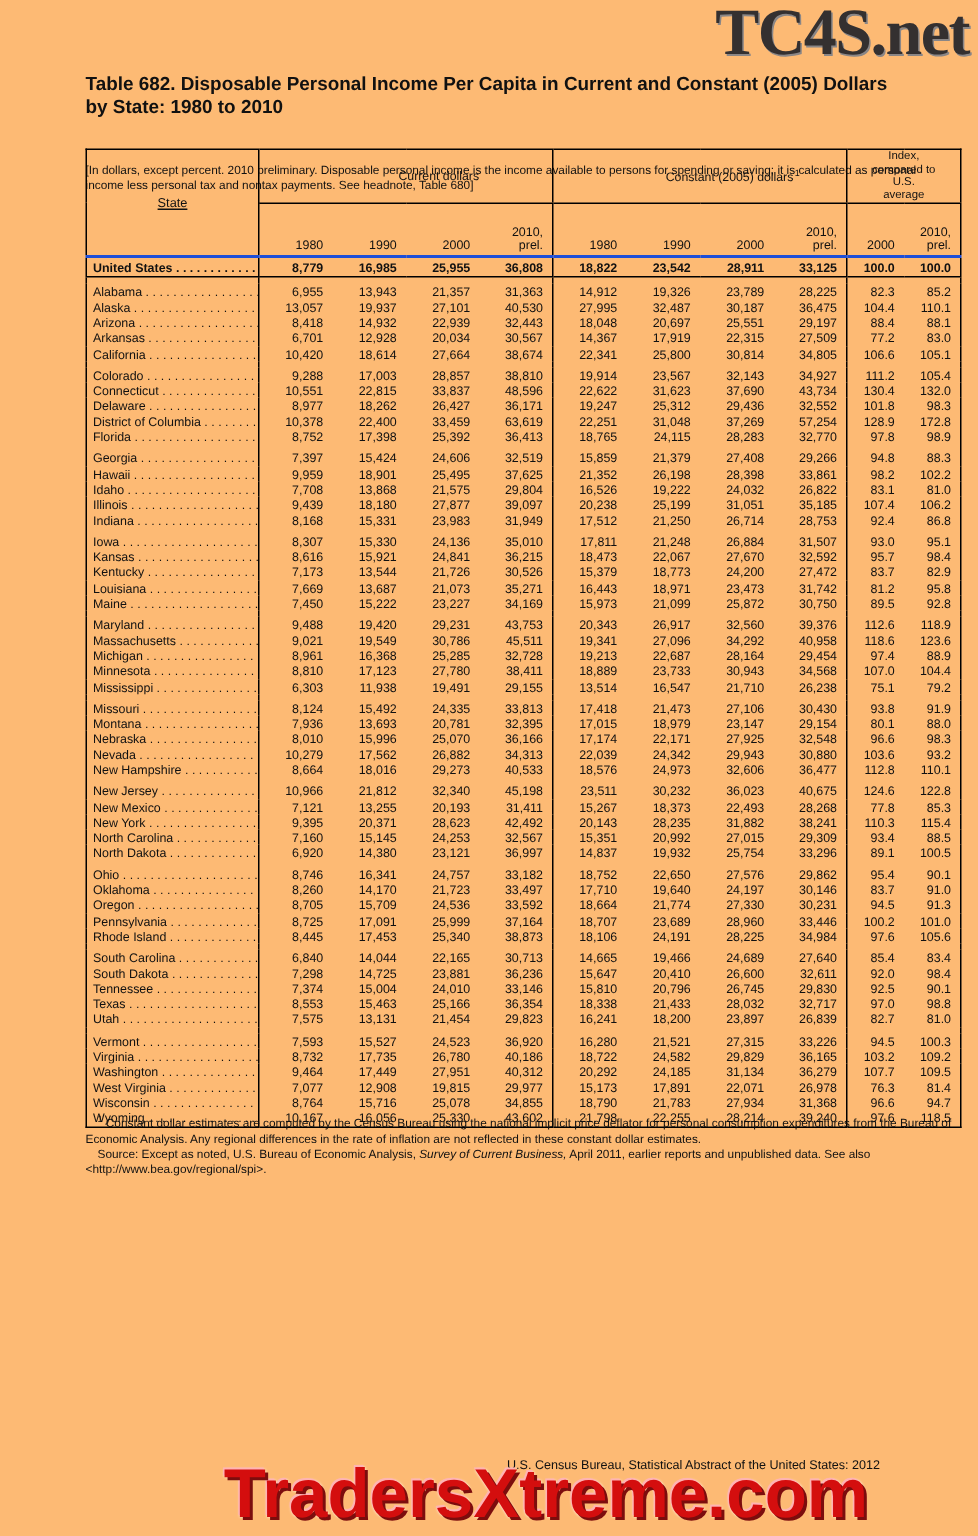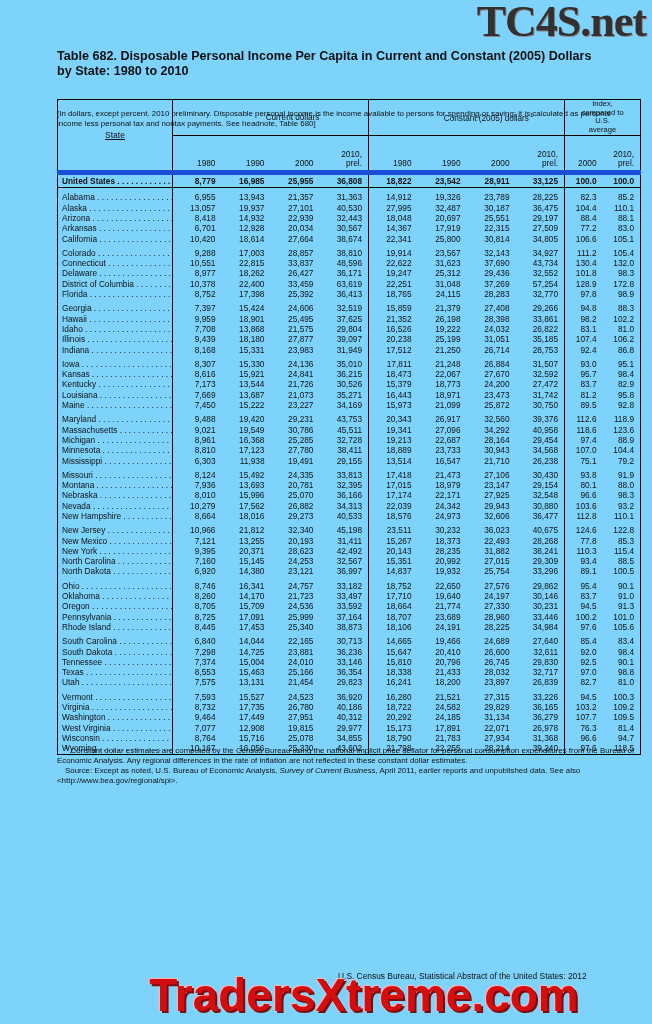--- a/index.html
+++ b/index.html
@@ -1,16 +1,16 @@
 <!DOCTYPE html>
 <html><head>
 <meta charset="utf-8">
 <style>
   html,body{margin:0;padding:0;background:#e8e8e8;}
-  .page{position:relative;width:652px;height:1024px;background:#7dd3fc;overflow:hidden;
+  .page{position:relative;width:652px;height:1024px;background:#fdba74;overflow:hidden;
         font-family:"Liberation Sans",sans-serif;color:#111;}
   
   .wm-top{position:absolute;top:-4px;right:6px;font-family:"Liberation Serif",serif;
           font-weight:bold;font-size:44px;color:#343030;letter-spacing:-1px;
           text-shadow:1px 1px 0 #8a8686;z-index:5;}
   .wm-mid{position:absolute;top:492px;left:168px;font-weight:bold;font-size:34px;
           color:#c40010;letter-spacing:4px;z-index:6;
           text-shadow:-1px -1px 0 #ffe9e9,1px -1px 0 #ffe9e9,-1px 1px 0 #ffe9e9,1px 1px 0 #ffe9e9,0 0 4px #fff;}
   .wm-bottom{position:absolute;bottom:2px;left:50%;transform:translateX(-50%);
           font-weight:bold;font-size:46px;color:#d40e0e;white-space:nowrap;z-index:6;
@@ -26,21 +26,21 @@
   .b-r{border-right:1px solid #000;} .b-l{border-left:1px solid #000;}
   th.sthead{vertical-align:middle;text-align:center;font-size:8.5px;text-decoration:underline;}
   th.grp{height:24px;vertical-align:middle;text-align:center;font-size:8.2px;border-bottom:1px solid #000;padding-left:44px;}
   th.grp sup{font-size:6px;margin-left:1px;}
   th.grp.idx{font-size:7.6px;line-height:1.15;padding:0 16px;}
   th.yr{height:32px;vertical-align:bottom;text-align:right;padding-right:6px;padding-bottom:2px;
         font-size:8.3px;white-space:pre-line;line-height:1.1;}
   td.st{white-space:nowrap;overflow:hidden;padding-left:4px;height:10.3px;line-height:10.3px;}
   td.num{text-align:right;padding-right:6px;height:10.3px;line-height:10.3px;}
   .dots::after{content:" . . . . . . . . . . . . . . . . . . . . . . . . . . . . . . . .";color:#111;}
-  tr.us td{font-weight:bold;border-top:5px solid #1d4ed8;border-bottom:1px solid #000;height:12.5px;line-height:12.5px;}
+  tr.us td{font-weight:bold;border-top:2px solid #1d4ed8;border-bottom:1px solid #000;height:12.5px;line-height:12.5px;}
   tr.gap td{height:4px;line-height:4px;}
   
   .notes{position:absolute;left:57px;top:744px;width:578px;font-size:7.9px;line-height:1.3;}
   .notes p{margin:0;text-indent:8px;}
   .notes sup{font-size:6px;}
   
   .footer-line{position:absolute;left:57px;top:955px;font-size:11.4px;}
   .footer-line .pgnum{font-weight:bold;margin-right:9px;}
   .credit{position:absolute;left:300px;top:971px;font-size:8.4px;white-space:nowrap;z-index:1;margin-left:38px;}
 </style>

